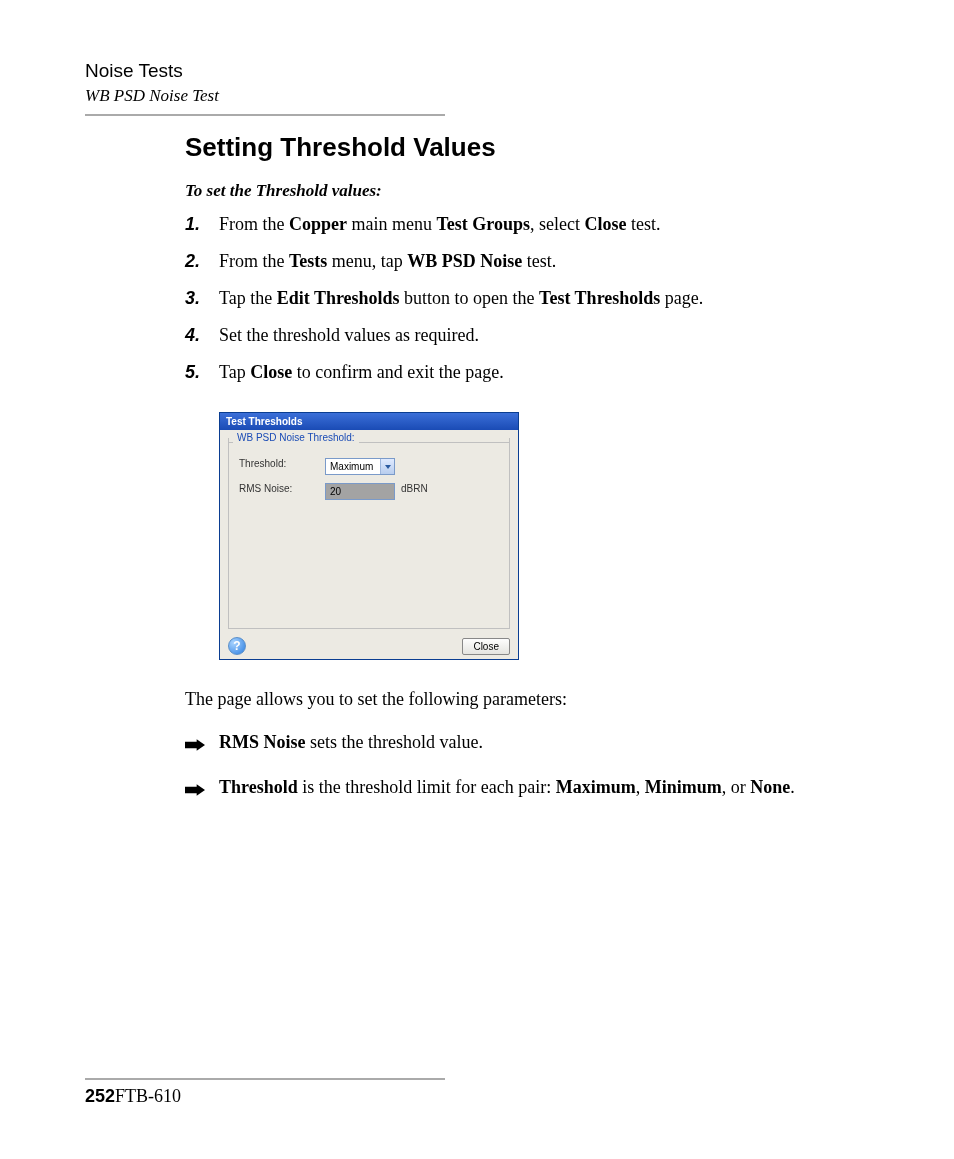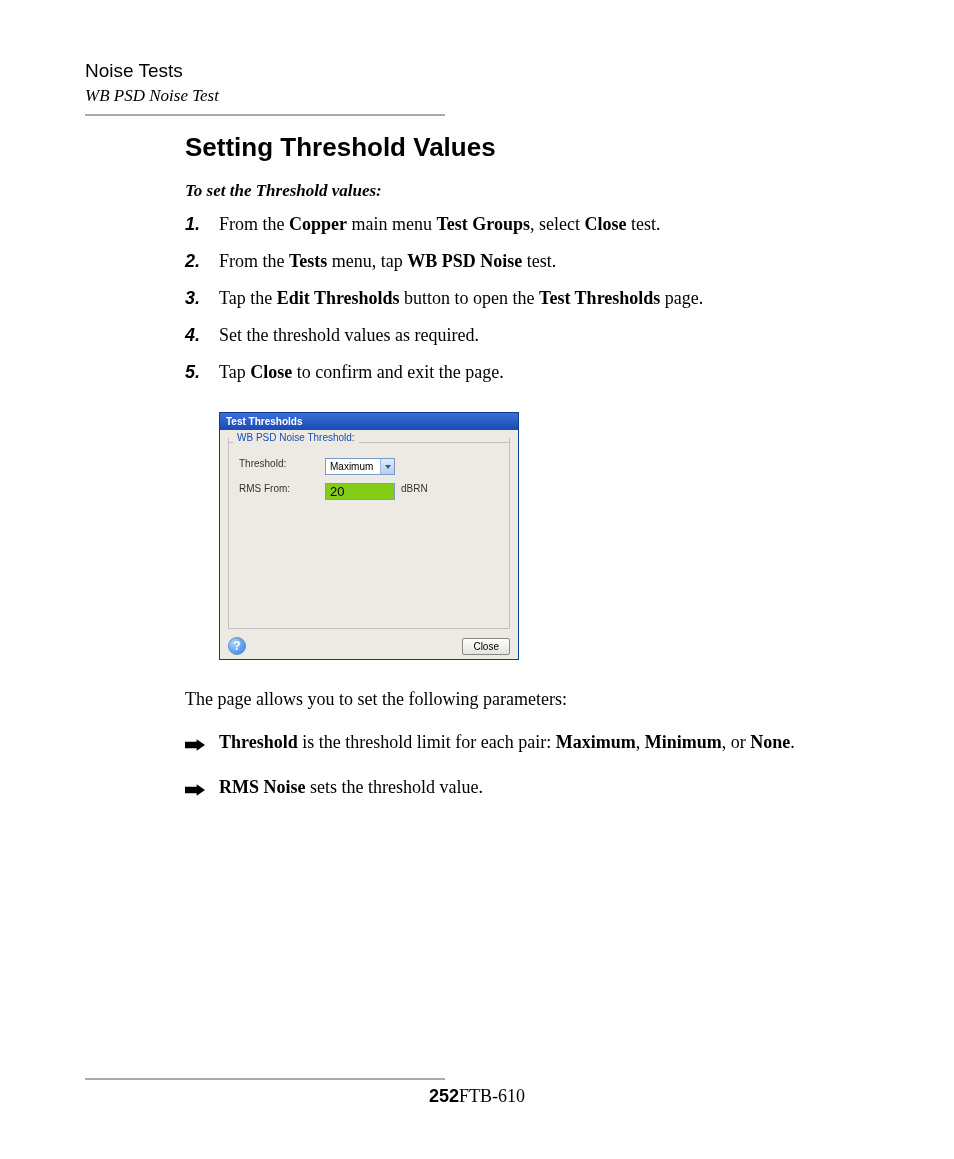--- a/index.html
+++ b/index.html
@@ -147,25 +147,25 @@
     display: flex; align-items: center; justify-content: center;
   }
   .chev {
     width: 0; height: 0;
     border-left: 3px solid transparent;
     border-right: 3px solid transparent;
     border-top: 4px solid #2a5aa0;
   }
   .text-input {
     border: 1px solid #7a9ac9;
-    background: #84cc16;
+    background: #a3a3a3;
     height: 17px;
     width: 70px;
     padding: 0 4px;
-    font-size: 13px;
+    font-size: 10px;
     line-height: 15px;
   }
   .unit {
     margin-left: 6px;
     font-size: 10px;
     color: #333;
   }
   .dialog-footer {
     display: flex;
     justify-content: space-between;
@@ -217,21 +217,21 @@
   }
   .footer-rule {
     border: none;
     border-top: 2px solid #aaa;
     width: 360px;
     margin-left: 0;
     margin-bottom: 6px;
   }
   .footer-row {
     display: flex;
-    justify-content: center;
+    justify-content: flex-start;
     align-items: baseline;
   }
   .page-num {
     font-family: 'Segoe UI', 'Trebuchet MS', Arial, sans-serif;
     font-weight: bold;
     font-size: 18px;
   }
   .doc-id {
     font-size: 18px;
   }
@@ -295,21 +295,21 @@
           <div class="form-row">
             <span class="form-label">Threshold:</span>
             <div class="dropdown">
               <span class="dropdown-text">Maximum</span>
               <span class="dropdown-btn">
                 <span class="chev"></span>
               </span>
             </div>
           </div>
           <div class="form-row">
-            <span class="form-label">RMS From:</span>
+            <span class="form-label">RMS Noise:</span>
             <div class="text-input">20</div>
             <span class="unit">dBRN</span>
           </div>
         </div>
         <div class="dialog-footer">
           <div class="help-icon">?</div>
           <div class="close-btn">Close</div>
         </div>
       </div>
     </div>
@@ -318,31 +318,31 @@
   <p class="after-para">The page allows you to set the following parameters:</p>
 
   <ul class="bullets">
     <li>
       <span class="arrow-icon">
         <svg viewBox="0 0 24 14">
             <path d="M0 3 L14 3 L14 0 L24 7 L14 14 L14 11 L0 11 Z" fill="#000"></path>
           </svg>
       </span>
       <span class="bullet-text">
-        <span class="bold">Threshold</span><span> is the threshold limit for each pair: </span><span class="bold">Maximum</span><span>, </span><span class="bold">Minimum</span><span>, or </span><span class="bold">None</span><span>.</span>
+        <span class="bold">RMS Noise</span><span> sets the threshold value.</span>
       </span>
     </li>
     <li>
       <span class="arrow-icon">
         <svg viewBox="0 0 24 14">
             <path d="M0 3 L14 3 L14 0 L24 7 L14 14 L14 11 L0 11 Z" fill="#000"></path>
           </svg>
       </span>
       <span class="bullet-text">
-        <span class="bold">RMS Noise</span><span> sets the threshold value.</span>
+        <span class="bold">Threshold</span><span> is the threshold limit for each pair: </span><span class="bold">Maximum</span><span>, </span><span class="bold">Minimum</span><span>, or </span><span class="bold">None</span><span>.</span>
       </span>
     </li>
   </ul>
 </div>
 
 <div class="page-footer">
   <hr class="footer-rule">
   <div class="footer-row">
     <span class="page-num">252</span>
     <span class="doc-id">FTB-610</span>

